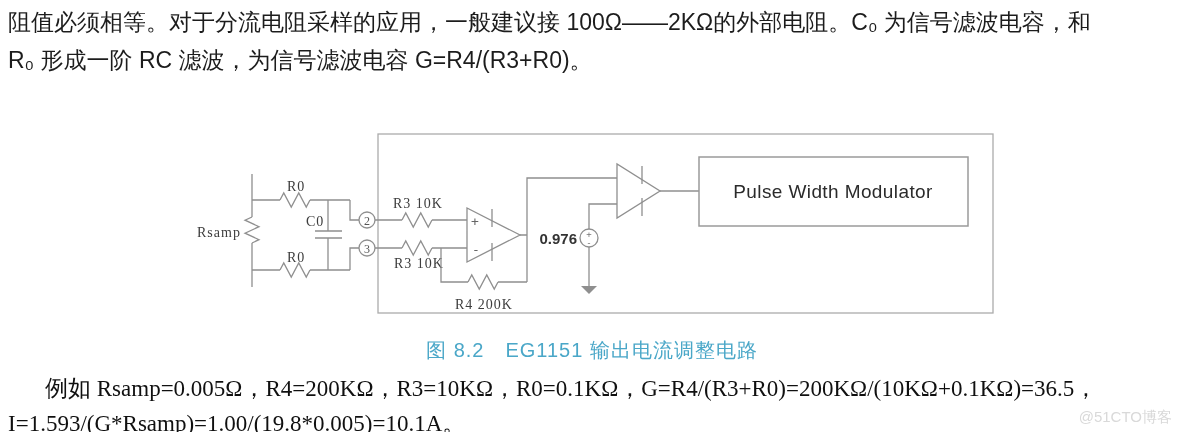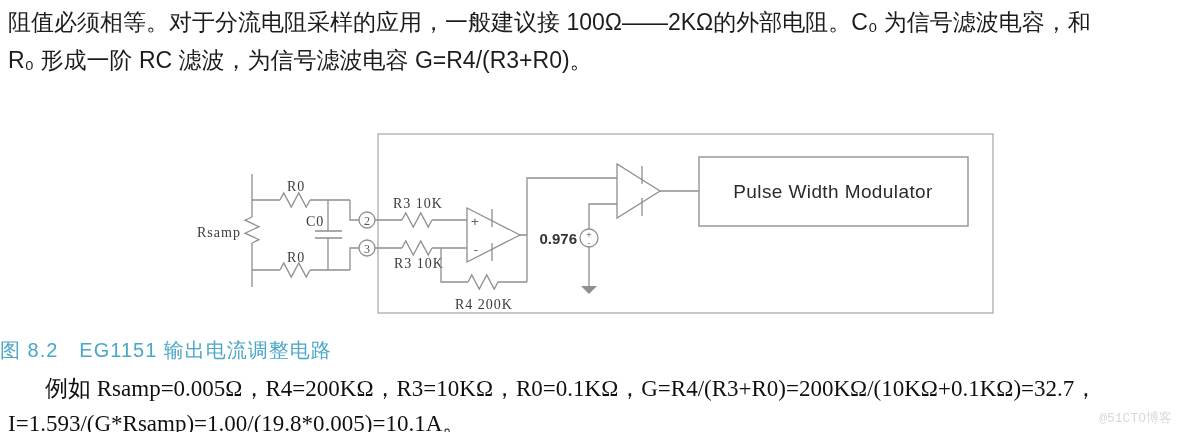--- a/index.html
+++ b/index.html
@@ -22,41 +22,42 @@
     white-space: nowrap;
   }
   .diagram-svg {
     position: absolute;
     left: 0; top: 0;
   }
   .fig-caption {
     position: absolute;
     left: 0; top: 337px;
     width: 100%;
+    text-align: center;
     font-size: 20px;
     letter-spacing: 1px;
     color: #4aa7c8;
   }
   .para-bottom {
     position: absolute;
     left: 8px; top: 371px;
     width: 1176px;
     font-family: "Liberation Serif", serif;
     font-size: 23px;
     line-height: 35px;
     color: #101010;
     white-space: nowrap;
   }
   .para-bottom .indent { padding-left: 37px; }
   .watermark {
     position: absolute;
     right: 12px; bottom: 5px;
-    font-size: 13px;
+    font-size: 15px;
     color: #d9d9d9;
-    font-family: Liberation Mono, monospace;
+    font-family: Liberation Sans, sans-serif;
   }
   
   .wire { stroke: #8f8f8f; stroke-width: 1.3; fill: none; }
   .boxline { stroke: #ababab; stroke-width: 1.3; fill: none; }
   .pwmbox { stroke: #9a9a9a; stroke-width: 1.5; fill: #ffffff; }
   .comp { stroke: #8f8f8f; stroke-width: 1.3; fill: #ffffff; }
   .cadlabel {
     font-family: "Liberation Serif", serif;
     font-size: 14px;
     fill: #3d3d3d;
@@ -178,19 +179,19 @@
 
     <g>
       <rect class="pwmbox" x="699" y="157" width="269" height="69"></rect>
       <text class="pwmtext" x="833" y="198" text-anchor="middle">Pulse Width Modulator</text>
     </g>
   </svg>
 
   <div class="fig-caption">图 8.2　EG1151 输出电流调整电路</div>
 
   <div class="para-bottom">
-    <div class="indent">例如 Rsamp=0.005Ω，R4=200KΩ，R3=10KΩ，R0=0.1KΩ，G=R4/(R3+R0)=200KΩ/(10KΩ+0.1KΩ)=32.7，</div>
+    <div class="indent">例如 Rsamp=0.005Ω，R4=200KΩ，R3=10KΩ，R0=0.1KΩ，G=R4/(R3+R0)=200KΩ/(10KΩ+0.1KΩ)=36.5，</div>
     <div>I=1.593/(G*Rsamp)=1.00/(19.8*0.005)=10.1A。</div>
   </div>
 
   <div class="watermark">@51CTO博客</div>
 
 </div>
 
 </body></html>

